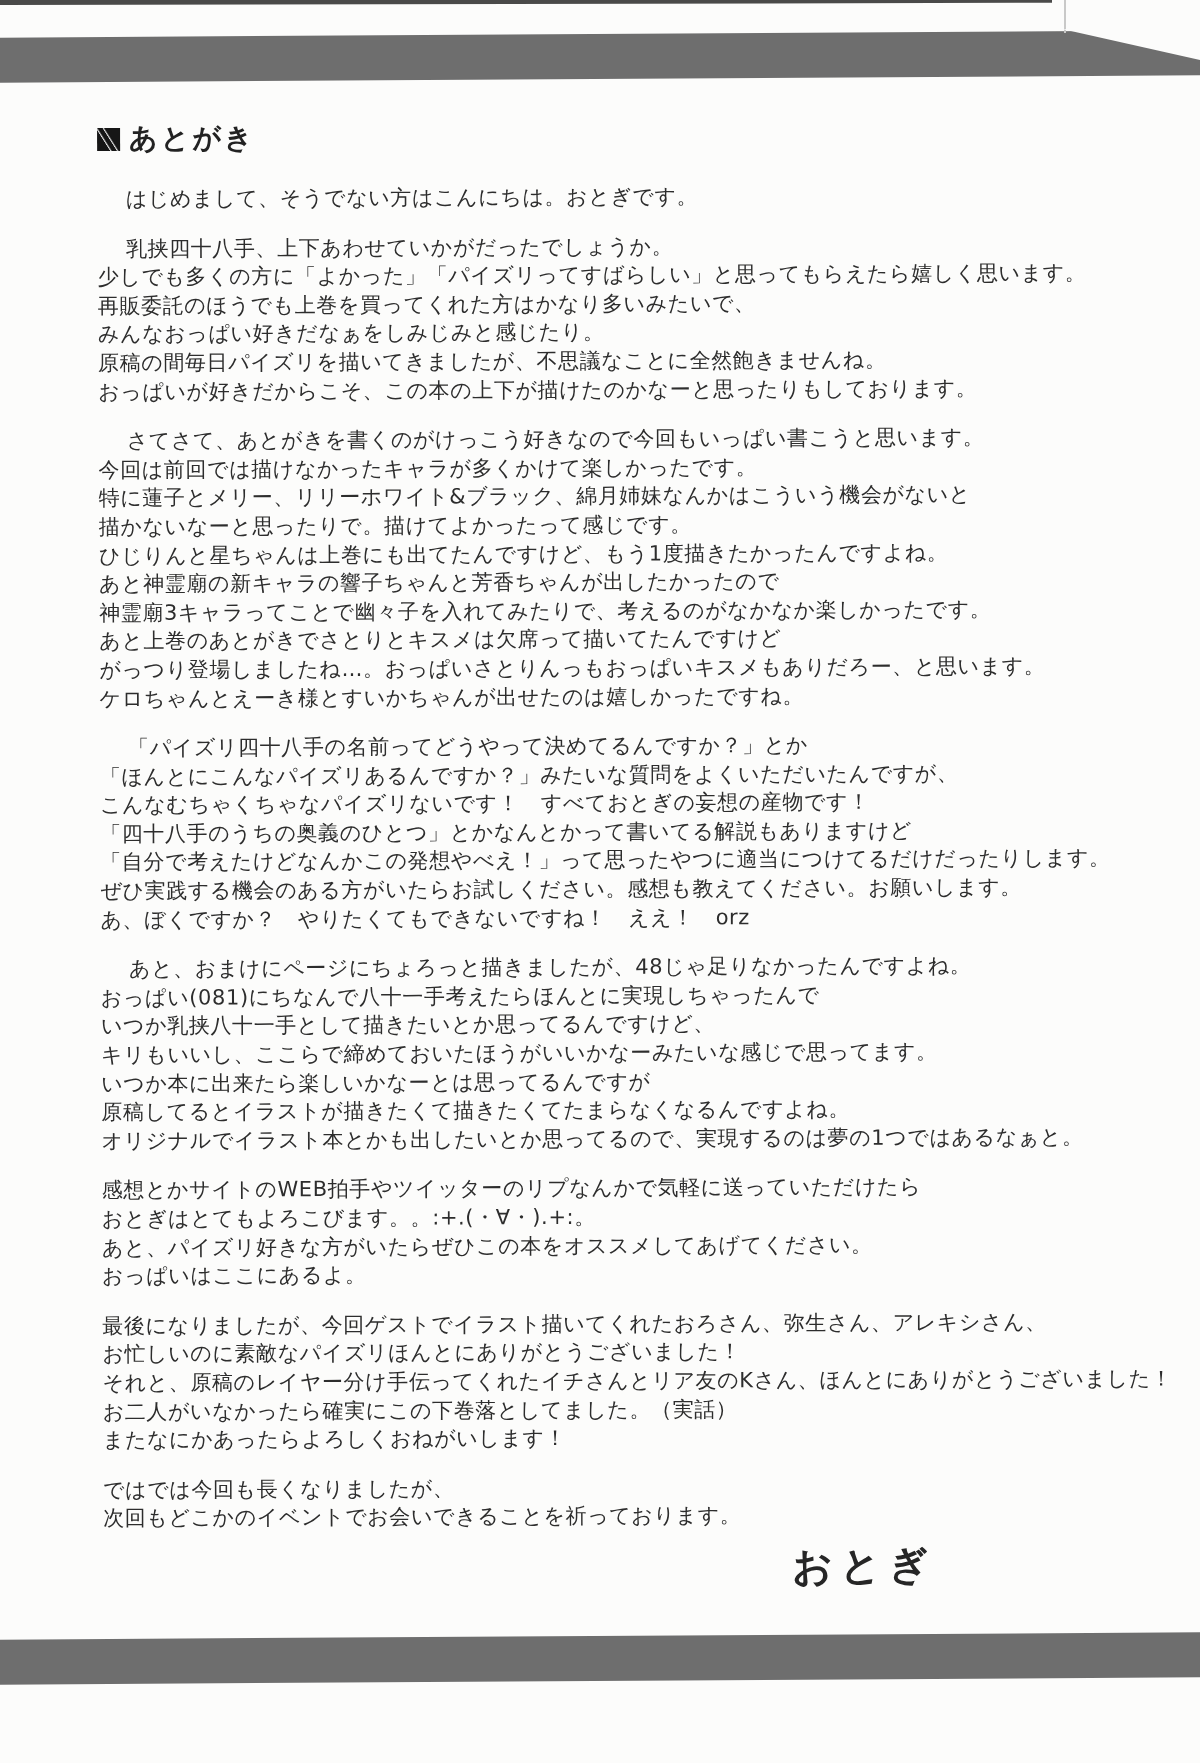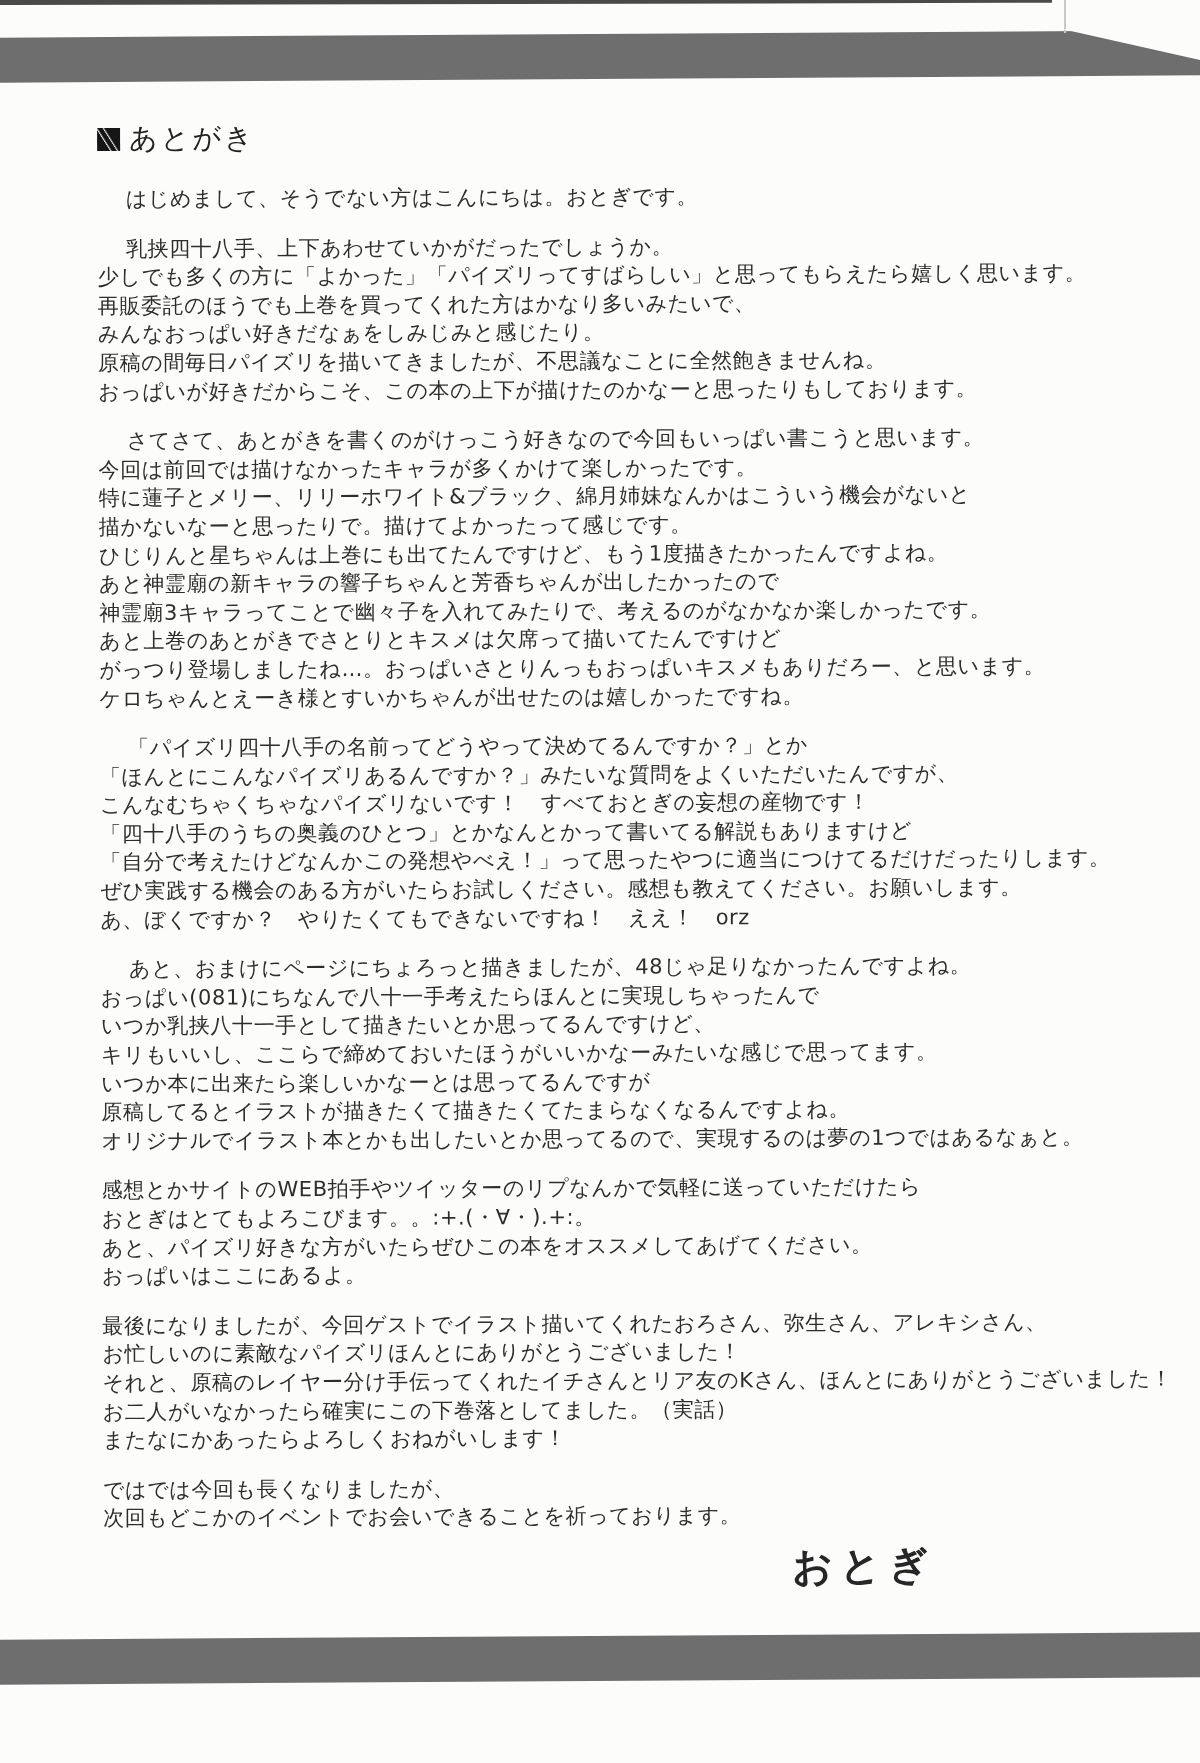--- a/index.html
+++ b/index.html
@@ -39,21 +39,21 @@
   }
   .heading-row{display:flex;align-items:center;gap:9px;margin-bottom:27px;}
   .stamp{
     width:23px;height:23px;flex:0 0 auto;
     background:
       linear-gradient(58deg,transparent 34%,#efefef 36%,transparent 41%),
       linear-gradient(58deg,transparent 52%,#e8e8e8 54%,transparent 59%),
       #161616;
   }
   .heading{
-    font-size:28px;font-weight:normal;letter-spacing:3px;color:#222;
+    font-size:28px;font-weight:bold;letter-spacing:3px;color:#222;
   }
   .para{margin:0 0 21px 0;}
   .line{
     display:block;
     font-size:21px;line-height:28.6px;letter-spacing:0.6px;
     white-space:nowrap;color:#2d2d2d;
   }
   .p-indent .line:first-child{text-indent:1.35em;}
   .signature{
     position:absolute;top:1538px;left:792px;

